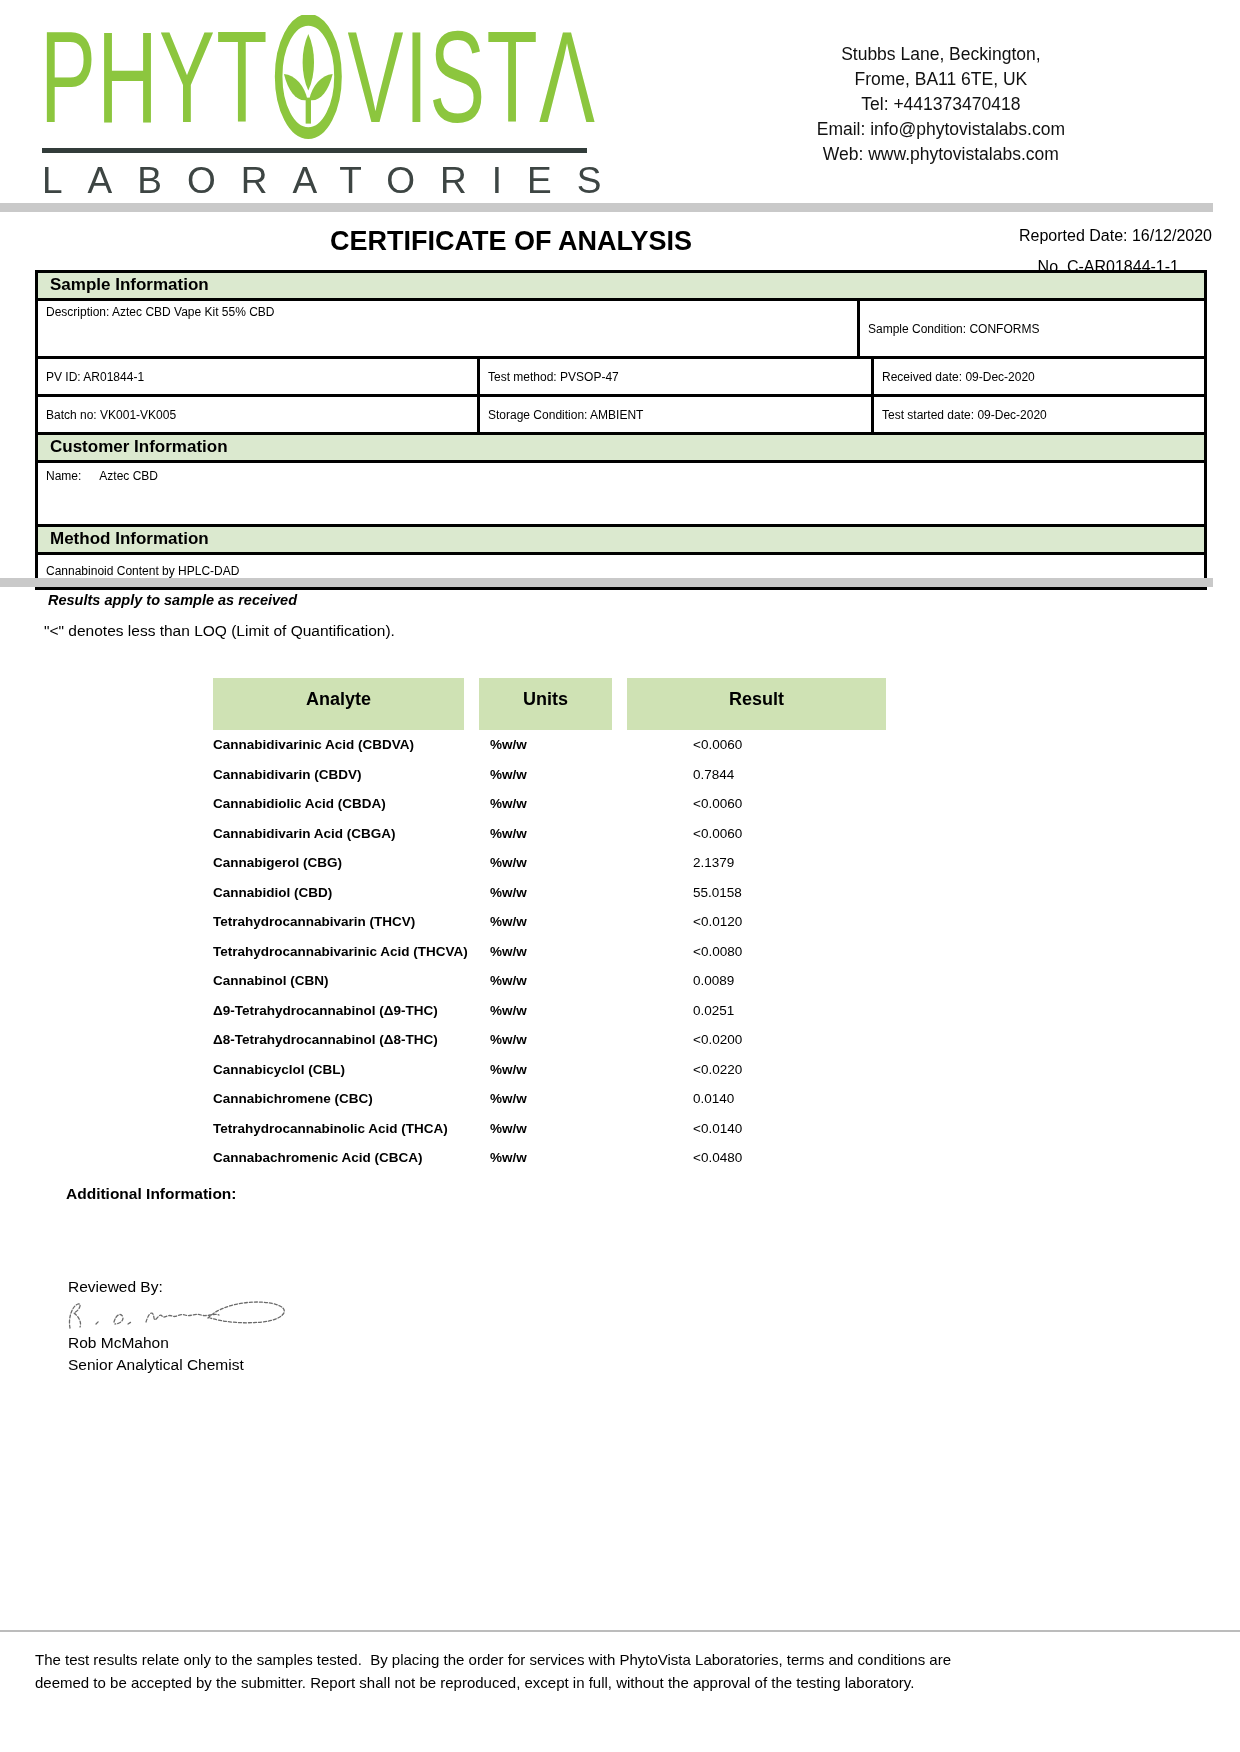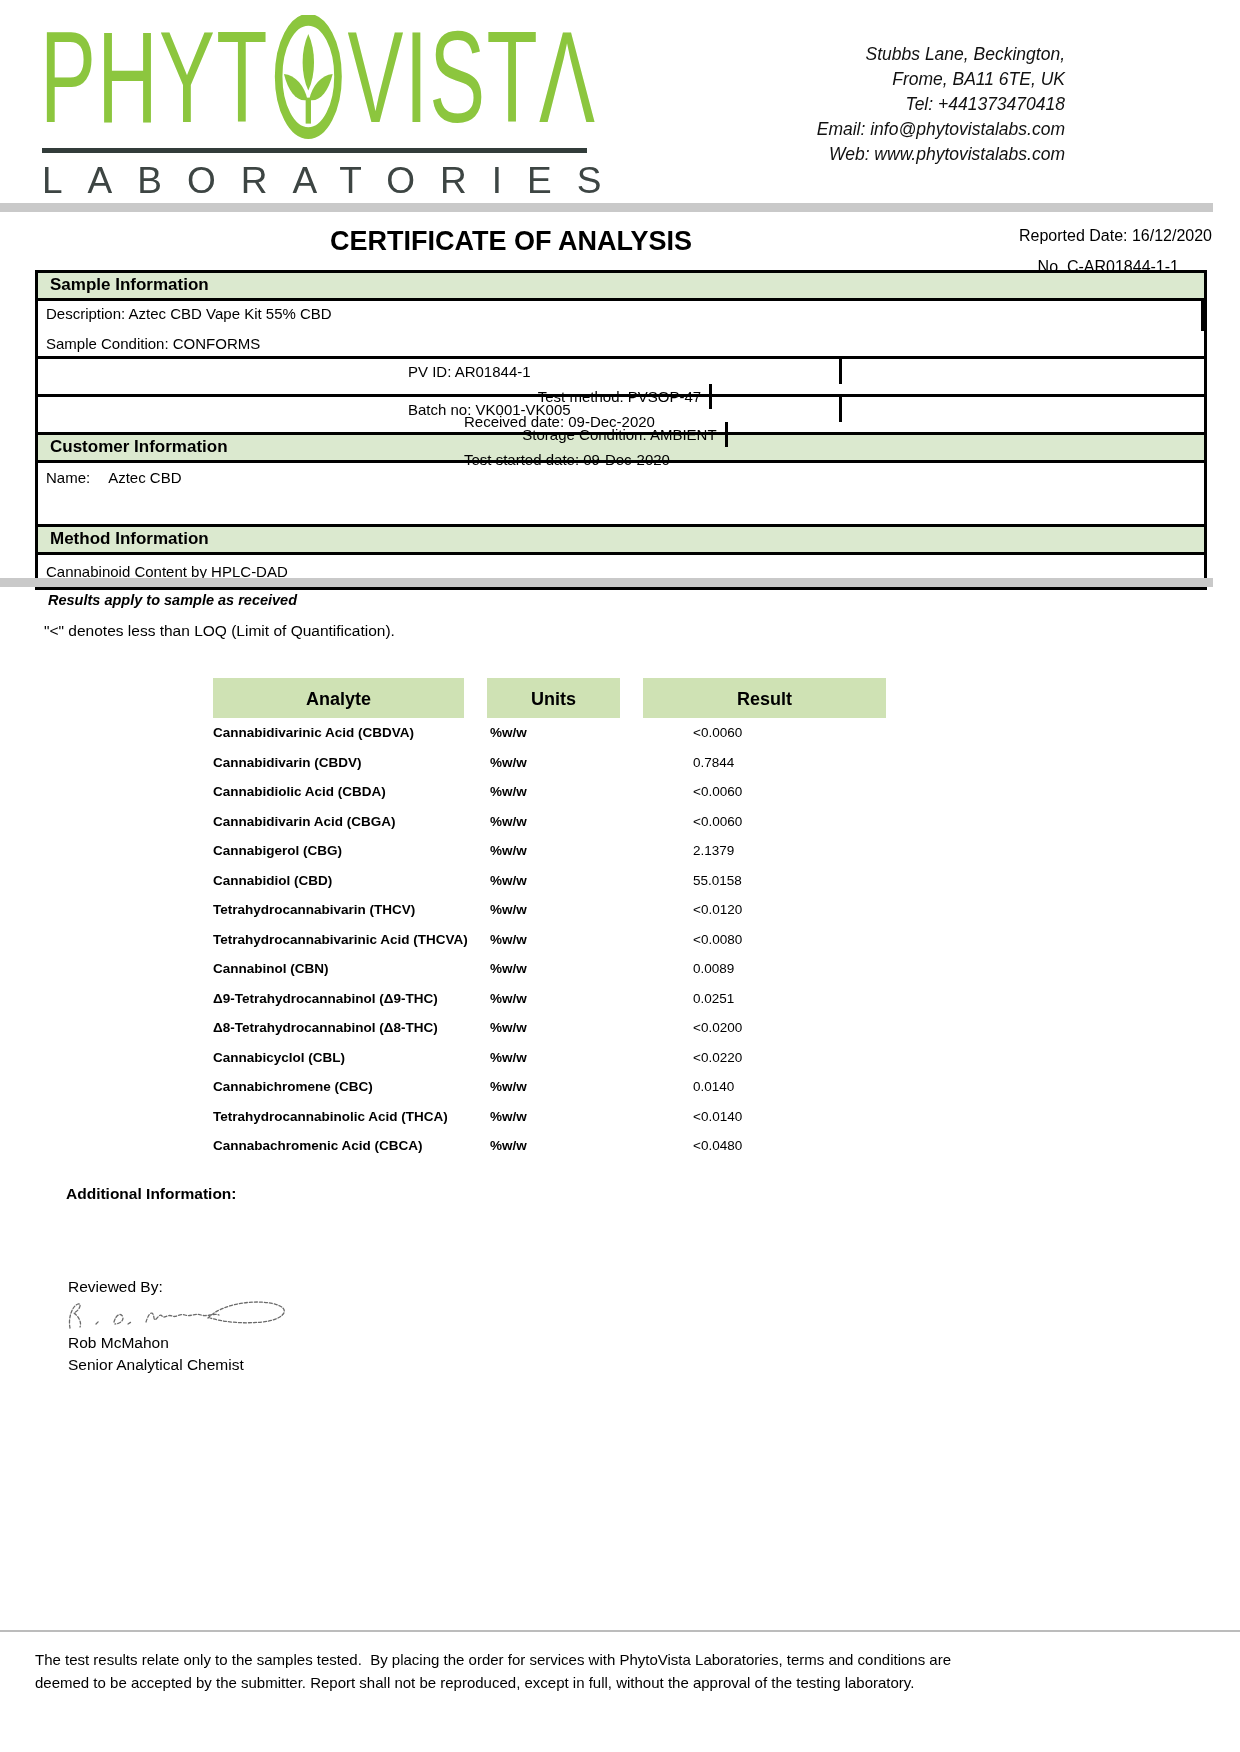--- a/index.html
+++ b/index.html
@@ -24,35 +24,35 @@
     height:118px; white-space:nowrap;
   }
   .logo-main svg { margin:0 2px; }
   .logo-rule { position:absolute; left:2px; top:130px; width:545px; height:5px; background:#323c3a; }
   .logo-sub {
     position:absolute; left:2px; top:142px;
     font-size:37px; color:#3d4543; letter-spacing:25px; white-space:nowrap;
   }
 
   
-  .contact { position:absolute; right:175px; top:42px; text-align:right;
-    font-size:17.5px; line-height:25px; color:#111;font-style:italic; }
+  .contact { position:absolute; right:175px; top:42px; text-align:center;
+    font-size:17.5px; line-height:25px; color:#111; }
 
   
   .graybar { position:absolute; left:0; height:9px; background:#c9c9c9; }
 
   
   .coa-title { position:absolute; left:330px; top:226px; font-size:27px; font-weight:700; letter-spacing:0px; }
   .report-meta { position:absolute; right:28px; top:220px; text-align:right; font-size:16px; line-height:31px; }
   .report-meta .no-line { padding-right:33px; }
 
   
   .itable { position:absolute; left:35px; top:270px; width:1172px; border:3px solid #000; background:#fff; }
   .sect-row { background:#dbe9cf; border-bottom:3px solid #000; font-weight:700; font-size:17px; padding:2px 0 3px 12px; }
-  .row { display:flex; border-bottom:3px solid #000; font-size:15px;flex-direction:column; }
+  .row { display:flex; border-bottom:3px solid #000; font-size:12px; }
   .row:last-child { border-bottom:none; }
   .cell { padding:4px 8px; }
   .cell-br { border-right:3px solid #000; }
   .desc-row { height:58px; }
   .desc-cell { flex:1; }
   .cond-cell { width:344px; display:flex; align-items:center; }
   .triple-row { height:38px; align-items:center; }
   .tc1 { width:442px; display:flex; align-items:center; height:100%; }
   .tc2 { flex:1; display:flex; align-items:center; height:100%; }
   .tc3 { width:330px; display:flex; align-items:center; height:100%; }
@@ -60,21 +60,21 @@
   .cust-cell { flex:1; display:flex; flex-direction:column; justify-content:space-between; padding:6px 8px 8px 8px; }
   .lbl-gap { display:inline-block; width:18px; }
   .method-row { height:32px; }
 
   
   .note1 { position:absolute; left:48px; top:592px; font-size:14.5px; font-weight:700; font-style:italic; }
   .note2 { position:absolute; left:44px; top:622px; font-size:15.5px; }
 
   
   .rtable { position:absolute; left:213px; top:678px; width:673px; }
-  .rhead { display:flex; gap:23px; height:40px; }
+  .rhead { display:flex; gap:15px; height:52px; }
   .rhead .hcell { background:#cfe2b4; font-weight:700; font-size:18px; text-align:center; padding-top:11px; }
   .h-analyte { width:251px; }
   .h-units { width:133px; }
   .h-result { flex:1; }
   .rrow { display:flex; height:29.5px; align-items:center; font-size:13.5px; }
   .ra { width:277px; font-weight:700; }
   .ru { width:203px; font-weight:700; }
   .rr { flex:1; }
 
   

